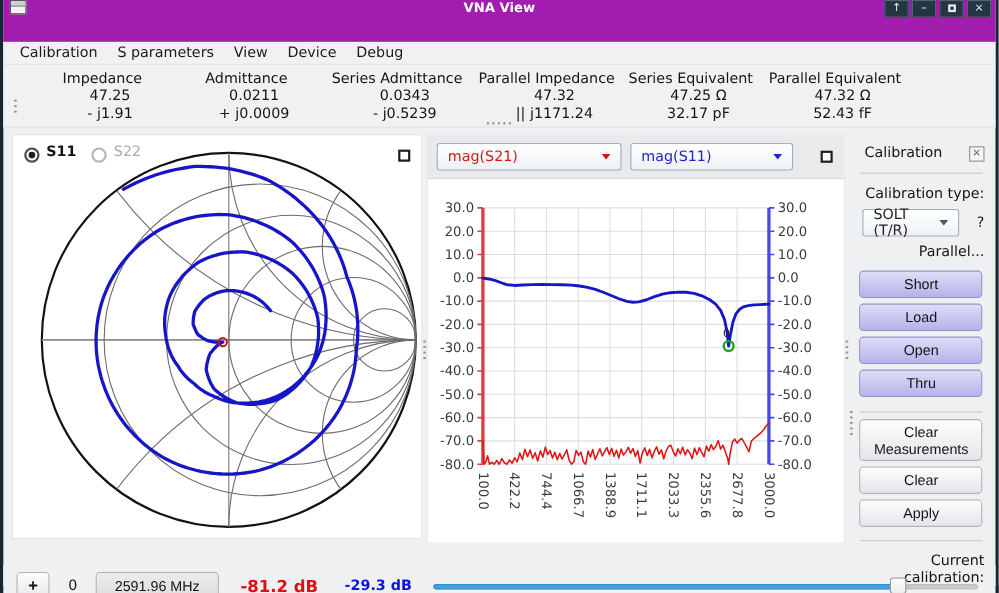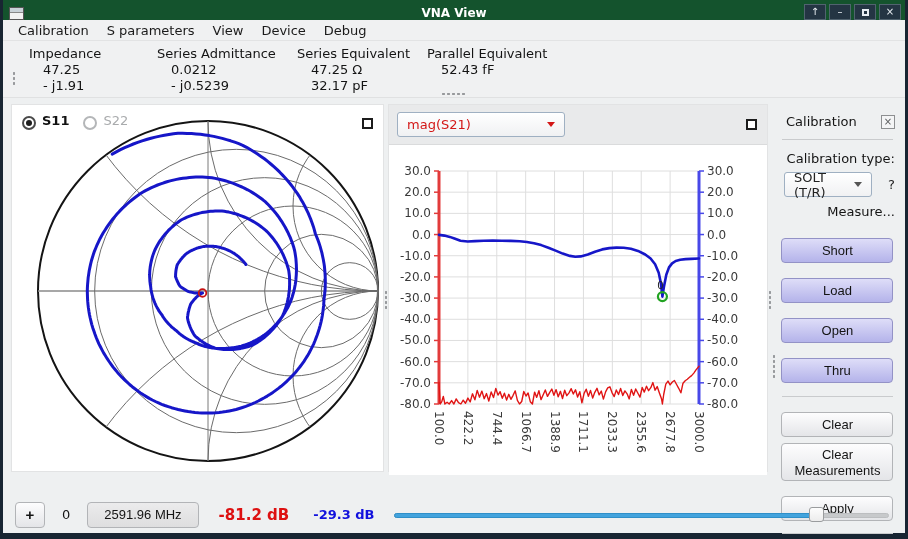--- a/index.html
+++ b/index.html
@@ -1,21 +1,21 @@
 <!DOCTYPE html>
 <html><head>
 <meta charset="utf-8">
 <style>
   * { margin:0; padding:0; box-sizing:border-box; }
   html,body { width:908px; height:539px; font-family:"DejaVu Sans", sans-serif; }
   .window { width:908px; height:539px; background:#eef0f1; border-left:3px solid #182532;
             border-right:3px solid #182532; border-bottom:6px solid #182532; display:flex; flex-direction:column; }
 
   
-  .titlebar { height:20px; background:#14532d; position:relative; display:flex; align-items:flex-end; flex:none; }
+  .titlebar { height:38px; background:#a21caf; position:relative; display:flex; align-items:flex-start; flex:none; }
   .app-icon { width:15px; height:13px; background:#f2f2f2; border:1px solid #555; margin-left:6px; position:relative; }
   .app-icon::before { content:""; position:absolute; left:0; top:0; right:0; height:4px; background:#c9d2d8; border-bottom:1px solid #888;}
   .win-title { position:absolute; left:0; right:0; text-align:center; color:#ffffff; font-size:12px; font-weight:bold; }
   .win-btns { margin-left:auto; display:flex; gap:3px; margin-right:4px; z-index:2;}
   .win-btn { width:22px; height:16px; background:#243543; border:1px solid #51636f; color:#e8eef2;
              font-size:10px; line-height:14px; text-align:center; cursor:default; }
   .win-btn .sq { display:inline-block; width:7px; height:7px; border:2px solid #e8eef2; vertical-align:middle; }
 
   
   .menubar { height:21px; background:#f0f1f2; display:flex; align-items:center; padding-left:6px; flex:none;
@@ -24,21 +24,21 @@
 
   
   .toolbar { height:57px; background:#f0f1f2; position:relative; display:flex; padding:5px 0 0 26px; flex:none;
              border-bottom:1px solid #e0e1e2;}
   .dots-v { width:4px; background-image:radial-gradient(circle,#97999c 1.1px,transparent 1.3px);
             background-size:4px 5px; background-repeat:repeat-y; }
   .dots-h { height:4px; background-image:radial-gradient(circle,#97999c 1.1px,transparent 1.3px);
             background-size:5px 4px; background-repeat:repeat-x; }
   .toolbar-handle { position:absolute; left:9px; top:30px; height:16px; }
   .toolbar-bottom-handle { position:absolute; left:438px; bottom:1px; width:26px; }
-  .ro-col { text-align:left; }
+  .ro-col { text-align:center; }
   .ro-label { font-size:13px; color:#141414; margin-bottom:1px; }
   .ro-line { font-size:13px; color:#141414; line-height:16px; padding-left:14px; }
 
   
   .main { flex:1; display:flex; padding:6px 4px 0 8px; align-items:flex-start; }
   .panel { background:#ffffff; border:1px solid #e2e3e4; }
   .smith-panel { width:373px; height:368px; position:relative; }
   .smith-head { position:absolute; top:8px; left:10px; right:10px; display:flex; align-items:center; z-index:2; }
   .radio { width:14px; height:14px; border-radius:50%; border:2px solid #4a4a4a; background:#fff; position:relative; }
   .radio.checked::after { content:""; position:absolute; inset:2px; border-radius:50%; background:#1d1d1d; }
@@ -67,21 +67,21 @@
   .sb-close { margin-left:auto; width:14px; height:14px; border:1px solid #8d8f91; color:#5a5c5e;
               font-size:10px; line-height:12px; text-align:center; background:#f4f5f6; }
   .sep { height:1px; background:#c9cbcd; margin:6px 10px; }
   .sb-label { font-size:13px; color:#141414; padding:5px 8px 4px 12px;text-align:right; }
   .sb-combo-row { display:flex; align-items:center; padding:2px 8px 2px 12px; }
   .combo-cal { width:88px; height:25px; color:#222; }
   .sb-help { font-size:13px; color:#222; margin-left:16px; }
   .btn { display:block; font-size:13px; color:#141414; text-align:center;
          background:linear-gradient(#fdfdfe,#e4e5e8); border:1px solid #b2b4b7; border-radius:4px; cursor:default; }
   .btn-lav { background:linear-gradient(#deddf8,#b4b3ea); border:1px solid #9392c6; }
-  .sb-btn { width:112px; height:25px; margin:15px auto 0 auto; }
+  .sb-btn { width:112px; height:25px; margin:5px auto 0 auto; }
   .sb-btn-tall { width:112px; height:38px; margin:6px auto 0 auto; line-height:16px; padding-top:2px; font-size:13px;}
   .sb-current-value { font-size:13px; color:#141414; text-align:center; padding-top:6px; }
 
   
   .statusbar { height:37px; flex:none; display:flex; align-items:center; padding:0 14px 0 12px; background:#eef0f1; }
   .plus-btn { width:30px; height:26px; font-size:15px; font-weight:bold; line-height:23px; }
   .marker-index { font-size:13px; color:#141414; margin-left:17px; }
   .freq-btn { height:26px; padding:0 16px; margin-left:17px; font-size:13px; line-height:24px;
               background:linear-gradient(#ebebec,#dededf); }
   .db-red  { font-size:15px; font-weight:bold; color:#dd1111; margin-left:20px; }
@@ -117,32 +117,43 @@
     <span class="menu-item">Debug</span>
   </div>
 
   <div class="toolbar">
     <div class="dots-v toolbar-handle"></div>
     <div class="ro-col" style="width:128px">
       <div class="ro-label">Impedance</div>
       <div class="ro-line">47.25</div>
       <div class="ro-line">- j1.91</div>
     </div>
+    <div class="ro-col" style="width:134px">
+      <div class="ro-label">Admittance</div>
+      <div class="ro-line">0.0211</div>
+      <div class="ro-line">+ j0.0009</div>
+    </div>
     <div class="ro-col" style="width:140px">
       <div class="ro-label">Series Admittance</div>
-      <div class="ro-line">0.0212</div>
+      <div class="ro-line">0.0343</div>
       <div class="ro-line">- j0.5239</div>
+    </div>
+    <div class="ro-col" style="width:132px">
+      <div class="ro-label">Parallel Impedance</div>
+      <div class="ro-line">47.32</div>
+      <div class="ro-line">|| j1171.24</div>
     </div>
     <div class="ro-col" style="width:130px">
       <div class="ro-label">Series Equivalent</div>
       <div class="ro-line">47.25 Ω</div>
       <div class="ro-line">32.17 pF</div>
     </div>
     <div class="ro-col" style="width:132px">
       <div class="ro-label">Parallel Equivalent</div>
+      <div class="ro-line">47.32 Ω</div>
       <div class="ro-line">52.43 fF</div>
     </div>
     <div class="dots-h toolbar-bottom-handle"></div>
   </div>
 
   <div class="main">
 
     <div class="panel smith-panel">
       <div class="smith-head">
         <span class="radio checked"></span>
@@ -175,20 +186,24 @@
     </div>
 
     <div class="splitter">
         <div class="dots-v"></div>
       </div>
 
     <div class="panel plot-panel">
       <div class="plot-head">
         <div class="combo combo-1">
           <span>mag(S21)</span>
+          <span class="arrow-down"></span>
+        </div>
+        <div class="combo combo-2">
+          <span>mag(S11)</span>
           <span class="arrow-down"></span>
         </div>
         <span class="max-icon"></span>
       </div>
       <div class="plot-body">
         <svg id="cart-svg" width="378" height="326">
             <line x1="50" y1="26" x2="50" y2="259" stroke="#dedede" stroke-width="1"></line>
             <line x1="78.88689655172413" y1="26" x2="78.88689655172413" y2="259" stroke="#dedede" stroke-width="1"></line>
             <line x1="107.77379310344827" y1="26" x2="107.77379310344827" y2="259" stroke="#dedede" stroke-width="1"></line>
             <line x1="136.6696551724138" y1="26" x2="136.6696551724138" y2="259" stroke="#dedede" stroke-width="1"></line>
@@ -290,28 +305,28 @@
       </div>
       <div class="sep"></div>
       <div class="sb-label">Calibration type:</div>
       <div class="sb-combo-row">
         <div class="combo combo-cal">
           <span>SOLT (T/R)</span>
           <span class="arrow-down" style="color:#555"></span>
         </div>
         <span class="sb-help">?</span>
       </div>
-      <div class="sb-label">Measure...</div>
+      <div class="sb-label">Parallel...</div>
       <button class="btn btn-lav sb-btn">Short</button>
       <button class="btn btn-lav sb-btn">Load</button>
       <button class="btn btn-lav sb-btn">Open</button>
       <button class="btn btn-lav sb-btn">Thru</button>
       <div class="sep" style="margin-top:13px"></div>
+      <button class="btn sb-btn-tall">Clear Measurements</button>
       <button class="btn sb-btn">Clear</button>
-      <button class="btn sb-btn-tall">Clear Measurements</button>
       <button class="btn sb-btn">Apply</button>
       <div class="sep" style="margin-top:12px"></div>
       <div class="sb-label">Current calibration:</div>
       <div class="sb-current-value">SOLT (T/R)</div>
     </div>
   </div>
 
   <div class="statusbar">
     <button class="btn plus-btn">+</button>
     <span class="marker-index">0</span>

